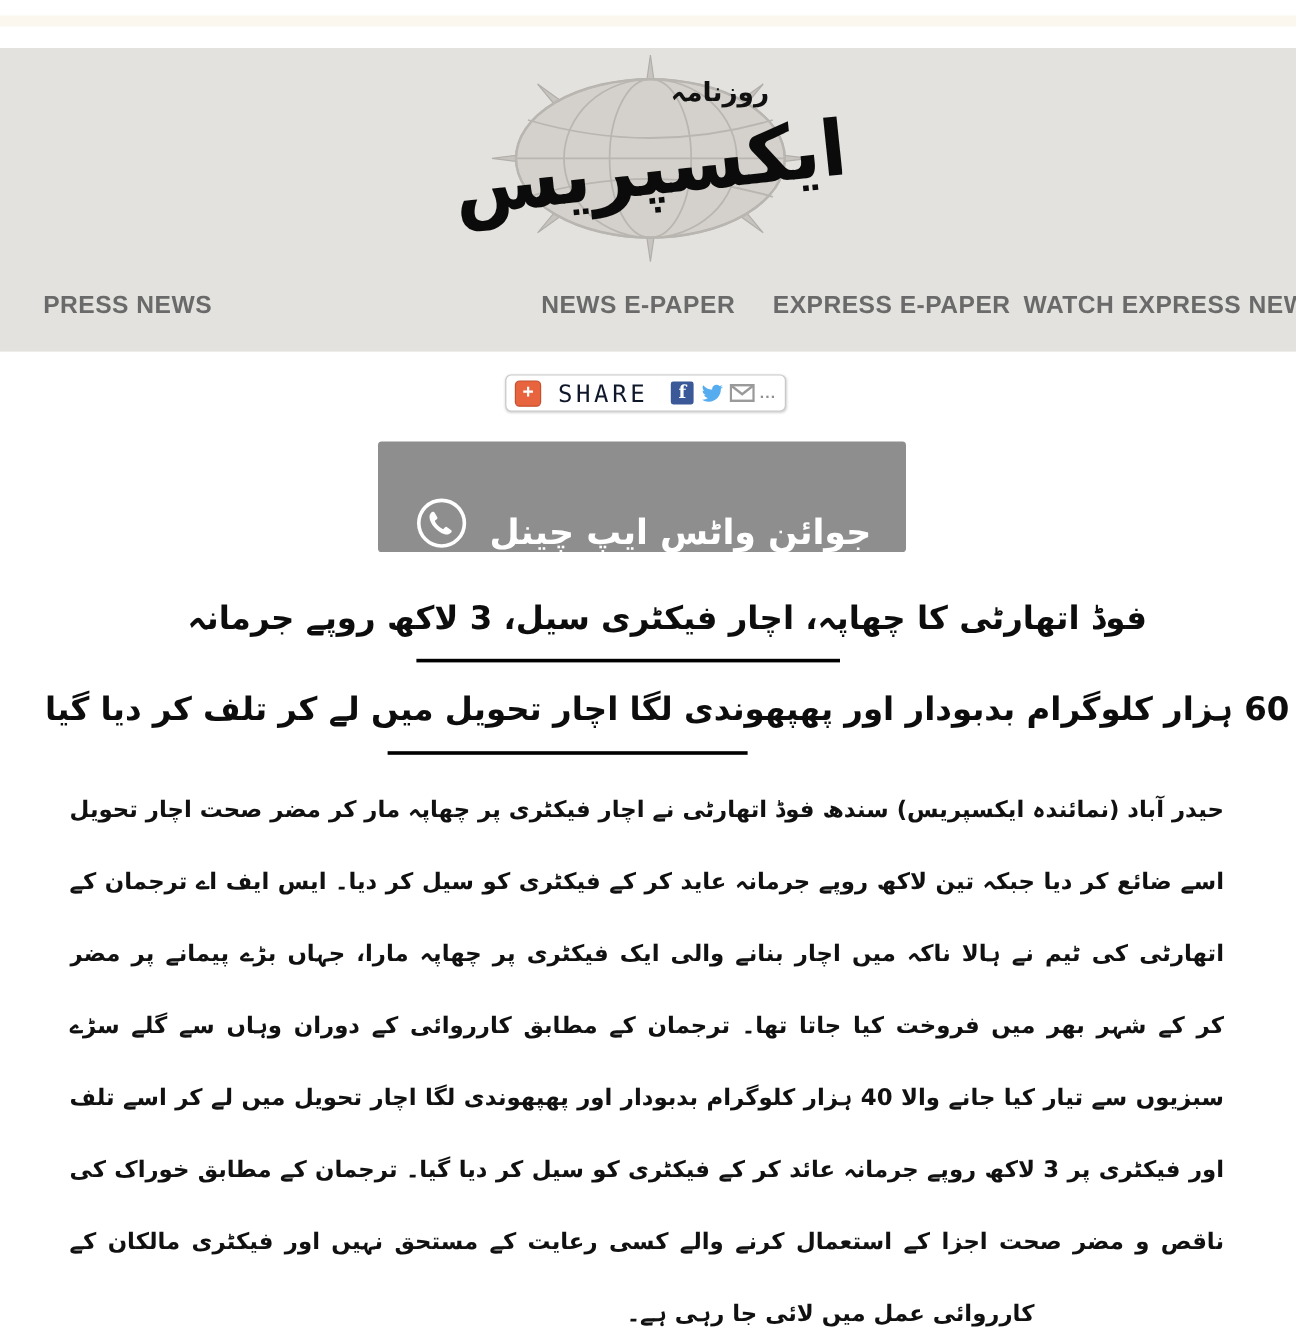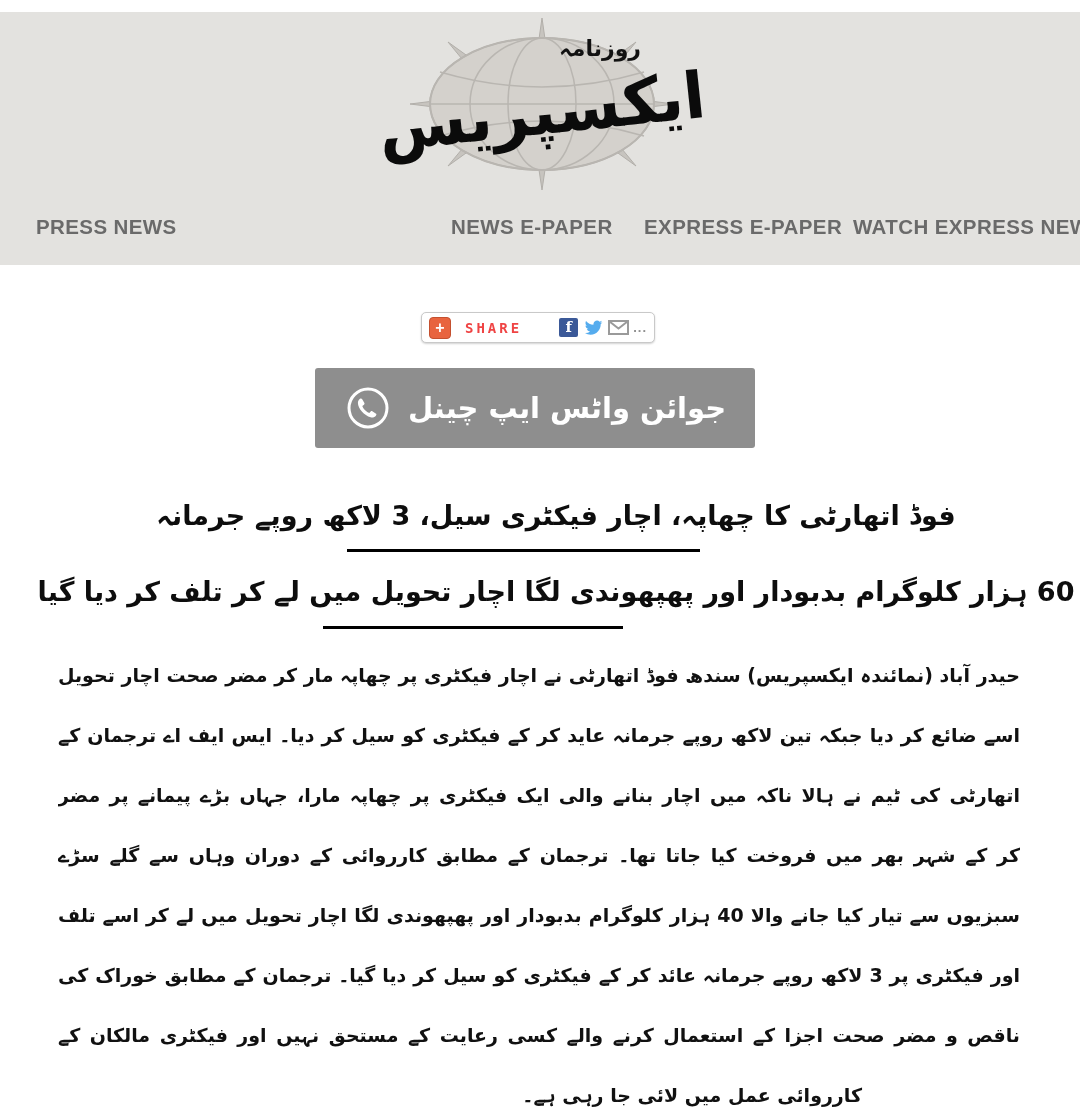--- a/index.html
+++ b/index.html
@@ -7,21 +7,21 @@
     width:1080px;height:1116px;position:relative;overflow:hidden;
     background:#ffffff;
     font-family:"Liberation Sans", sans-serif;
   }
   .abs{position:absolute;}
 
   
   .cream-line{left:0;top:13px;width:1080px;height:9px;background:#fbf6ee;}
 
   
-  .header-band{left:0;top:12px;width:1080px;height:253px;background:#e3e2df;}
+  .header-band{left:0;top:40px;width:1080px;height:253px;background:#e3e2df;}
 
   .logo-wrap{left:382px;top:4px;width:320px;height:176px;cursor:pointer;}
 
   .nav-item{
     top:200px;height:30px;line-height:30px;
     font-size:20.5px;font-weight:bold;color:#6a6a6a;
     letter-spacing:.4px;white-space:nowrap;cursor:pointer;margin-left:36px;
   }
 
   
@@ -31,36 +31,36 @@
     box-shadow:0 1px 2px rgba(0,0,0,.18);
     display:flex;align-items:center;padding:0 7px;box-sizing:border-box;
     cursor:pointer;
   }
   .plus-btn{
     width:22px;height:22px;border-radius:4px;background:#e8643f;border:1px solid #c4502f;
     color:#fff;font-weight:bold;font-size:16px;line-height:20px;text-align:center;
     box-sizing:border-box;flex:0 0 auto;
   }
   .share-label{
-    font-family:"DejaVu Sans Mono", monospace;font-weight:bold;font-size:14px;
-    letter-spacing:3px;color:#ef4444;margin-left:14px;margin-right:auto;
+    font-family:"DejaVu Sans Mono", monospace;font-weight:normal;font-size:20px;
+    letter-spacing:3px;color:#0f172a;margin-left:14px;margin-right:auto;
   }
   .fb-btn{
     width:19px;height:19px;background:#3b5998;color:#fff;border-radius:2px;
     font-family:"DejaVu Serif", serif;font-weight:bold;font-size:15px;line-height:19px;
     text-align:center;flex:0 0 auto;margin-right:5px;
   }
   .tw-btn{flex:0 0 auto;margin-right:5px;width:20px;height:20px;}
   .mail-btn{flex:0 0 auto;margin-right:4px;width:21px;height:15px;}
   .more-dots{color:#8f8f8f;font-weight:bold;font-size:13px;letter-spacing:1px;flex:0 0 auto;}
 
   
   .wa-button{
-    left:315px;top:368px;width:440px;height:80px;background:#8e8e8e;border-radius:3px;
-    display:flex;align-items:center;justify-content:center;gap:16px;cursor:pointer;
+    left:315px;top:368px;width:440px;height:92px;background:#8e8e8e;border-radius:3px;
+    display:flex;align-items:flex-end;justify-content:center;gap:16px;cursor:pointer;
   }
   .wa-label{
     direction:rtl;color:#ffffff;font-size:29px;font-weight:bold;
     font-family:"DejaVu Sans", sans-serif;white-space:nowrap;
   }
 
   
   .headline{
     left:16px;width:1080px;text-align:center;direction:rtl;
     color:#0d0d0d;font-weight:bold;font-size:27px;line-height:58px;height:58px;

